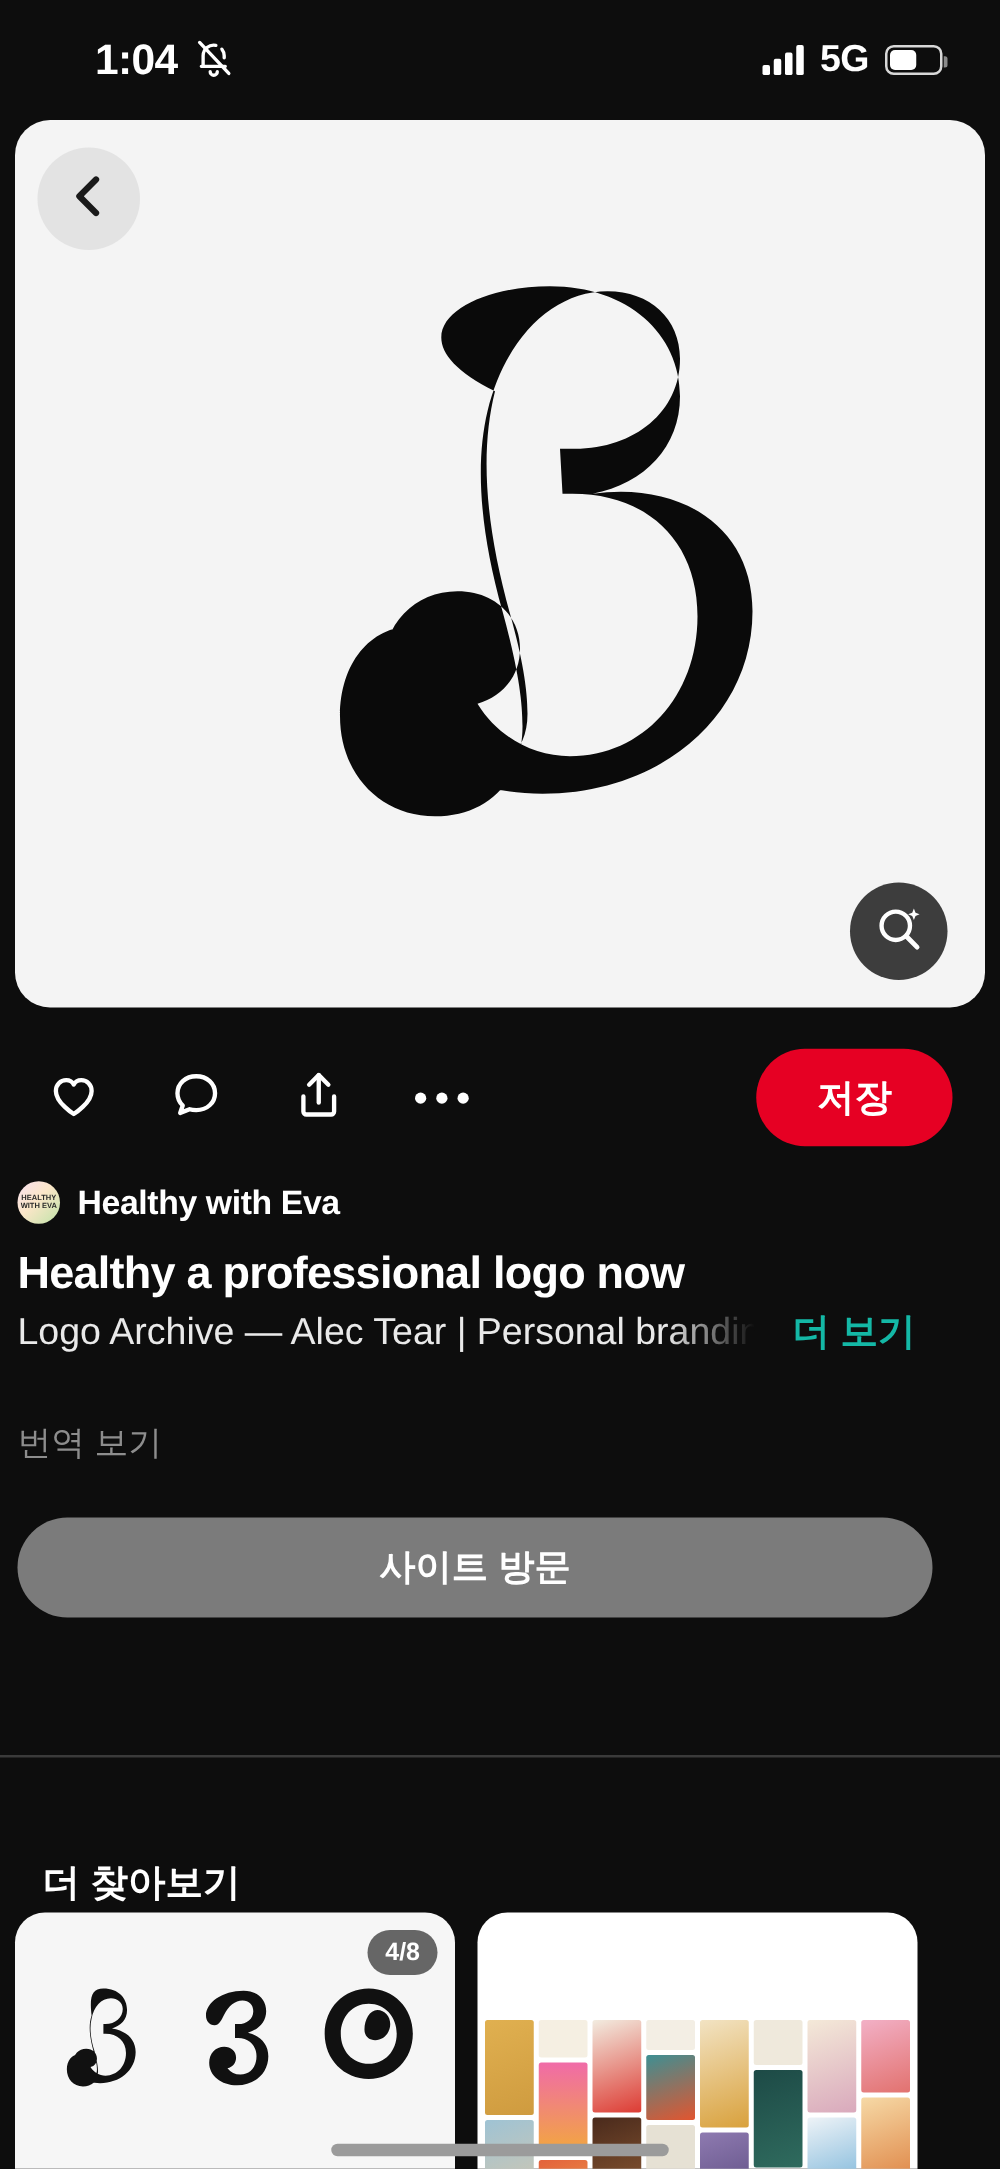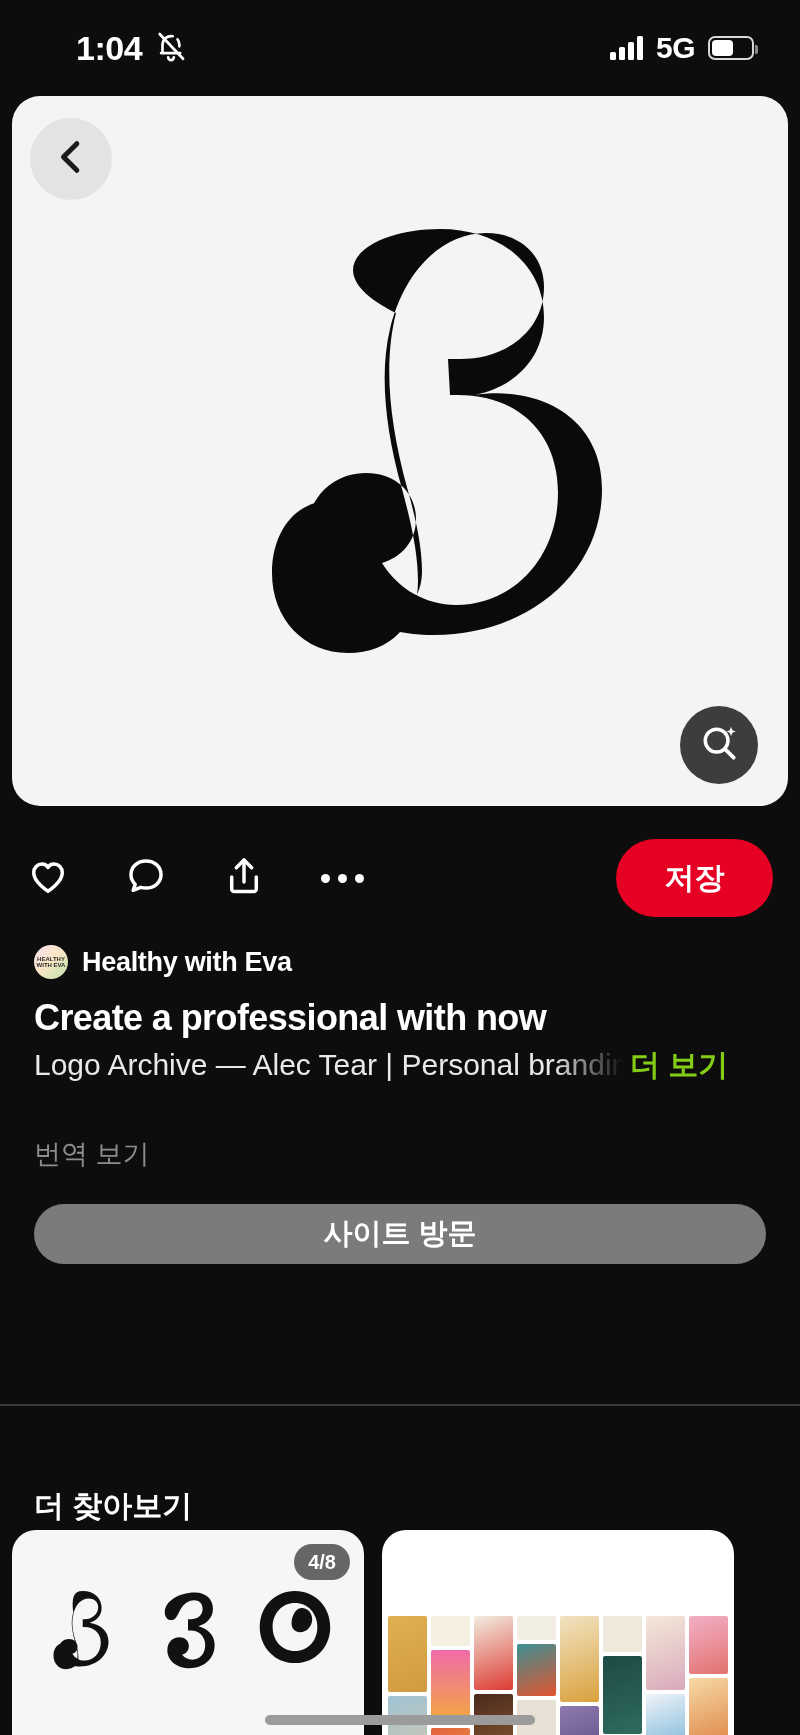--- a/index.html
+++ b/index.html
@@ -46,55 +46,55 @@
   .logo-art { position: absolute; inset: 0; display: flex; align-items: center; justify-content: center; }
   .visual-search {
     position: absolute; right: 30px; bottom: 22px; width: 78px; height: 78px;
     border-radius: 50%; background: #3d3d3d;
     display: flex; align-items: center; justify-content: center;
   }
 
   
   .actions {
     position: absolute; top: 838px; left: 0; width: 796px; height: 80px;
-    display: flex; align-items: center; padding: 0 23px;
+    display: flex; align-items: center; padding: 0 34px;
   }
   .act-icons { display: flex; align-items: center; gap: 48px; }
   .act-icon { width: 50px; height: 50px; display: flex; align-items: center; justify-content: center; }
   .dots { display: flex; gap: 8px; align-items: center; }
   .dots span { width: 9px; height: 9px; background: #fff; border-radius: 50%; display: block; }
   .save-btn {
     margin-left: auto; width: 157px; height: 78px; background: #e60023;
     border-radius: 39px; border: none; color: #fff;
     font-size: 30px; font-weight: 700; font-family: "Liberation Sans", sans-serif;
     display: flex; align-items: center; justify-content: center; cursor: pointer;
   }
 
   
-  .meta { position: absolute; top: 945px; left: 0; width: 800px; padding: 0 34px; }
+  .meta { position: absolute; top: 945px; left: 0; width: 800px; padding: 0 14px; }
   .author { display: flex; align-items: center; gap: 14px; }
   .avatar {
     width: 34px; height: 34px; border-radius: 50%; overflow: hidden; flex: none;
     background: linear-gradient(135deg,#f7dff0 0%,#fbe6c8 45%,#bfe3a8 100%);
     display: flex; align-items: center; justify-content: center;
   }
   .avatar-txt { font-size: 6px; line-height: 6px; font-weight: 700; color: #2a2a2a; text-align: center; }
   .author-name { color: #fff; font-size: 27px; font-weight: 700; letter-spacing: -0.3px; }
   .title { color: #fff; font-size: 36px; font-weight: 700; margin-top: 18px; letter-spacing: -0.6px; }
   .desc-row { position: relative; margin-top: 6px; display: flex; align-items: baseline; }
   .desc {
     color: #e9e9e9; font-size: 30px; white-space: nowrap; overflow: hidden;
     max-width: 590px;
     -webkit-mask-image: linear-gradient(to right, #000 88%, rgba(0,0,0,0) 100%);
     mask-image: linear-gradient(to right, #000 88%, rgba(0,0,0,0) 100%);
   }
-  .more-link { color: #84cc16; font-size: 30px; font-weight: 700; margin-left: 6px; white-space: nowrap; }
+  .more-link { color: #14b8a6; font-size: 30px; font-weight: 700; margin-left: 30px; white-space: nowrap; }
   .translate { color: #8d8d8d; font-size: 27px; margin-top: 50px; }
   .visit-btn {
-    margin-top: 32px; width: 732px; height: 60px; background: #7b7b7b;
+    margin-top: 42px; width: 732px; height: 80px; background: #7b7b7b;
     border: none; border-radius: 40px; color: #fff;
     font-size: 29px; font-weight: 700; font-family: "Liberation Sans", sans-serif;
     display: flex; align-items: center; justify-content: center; cursor: pointer;
   }
 
   
   .divider { position: absolute; top: 1404px; left: 0; width: 800px; height: 2px; background: #3a3a3a; }
   .explore-title { position: absolute; top: 1312px; left: 34px; color: #fff; font-size: 30px; font-weight: 700; }
 
   .grid { position: absolute; top: 1380px; left: 12px; width: 776px; display: flex; gap: 18px; }
@@ -210,21 +210,21 @@
   </div>
 
   <div class="meta">
     <div class="author">
       <span class="avatar">
         <span class="avatar-txt">HEALTHY WITH EVA</span>
       </span>
       <span class="author-name">Healthy with Eva</span>
     </div>
 
-    <div class="title">Create a professional with now</div>
+    <div class="title">Healthy a professional logo now</div>
 
     <div class="desc-row">
       <span class="desc">Logo Archive — Alec Tear | Personal branding</span>
       <span class="more-link">더 보기</span>
     </div>
 
     <div class="translate">번역 보기</div>
 
     <button class="visit-btn">사이트 방문</button>
   </div>

